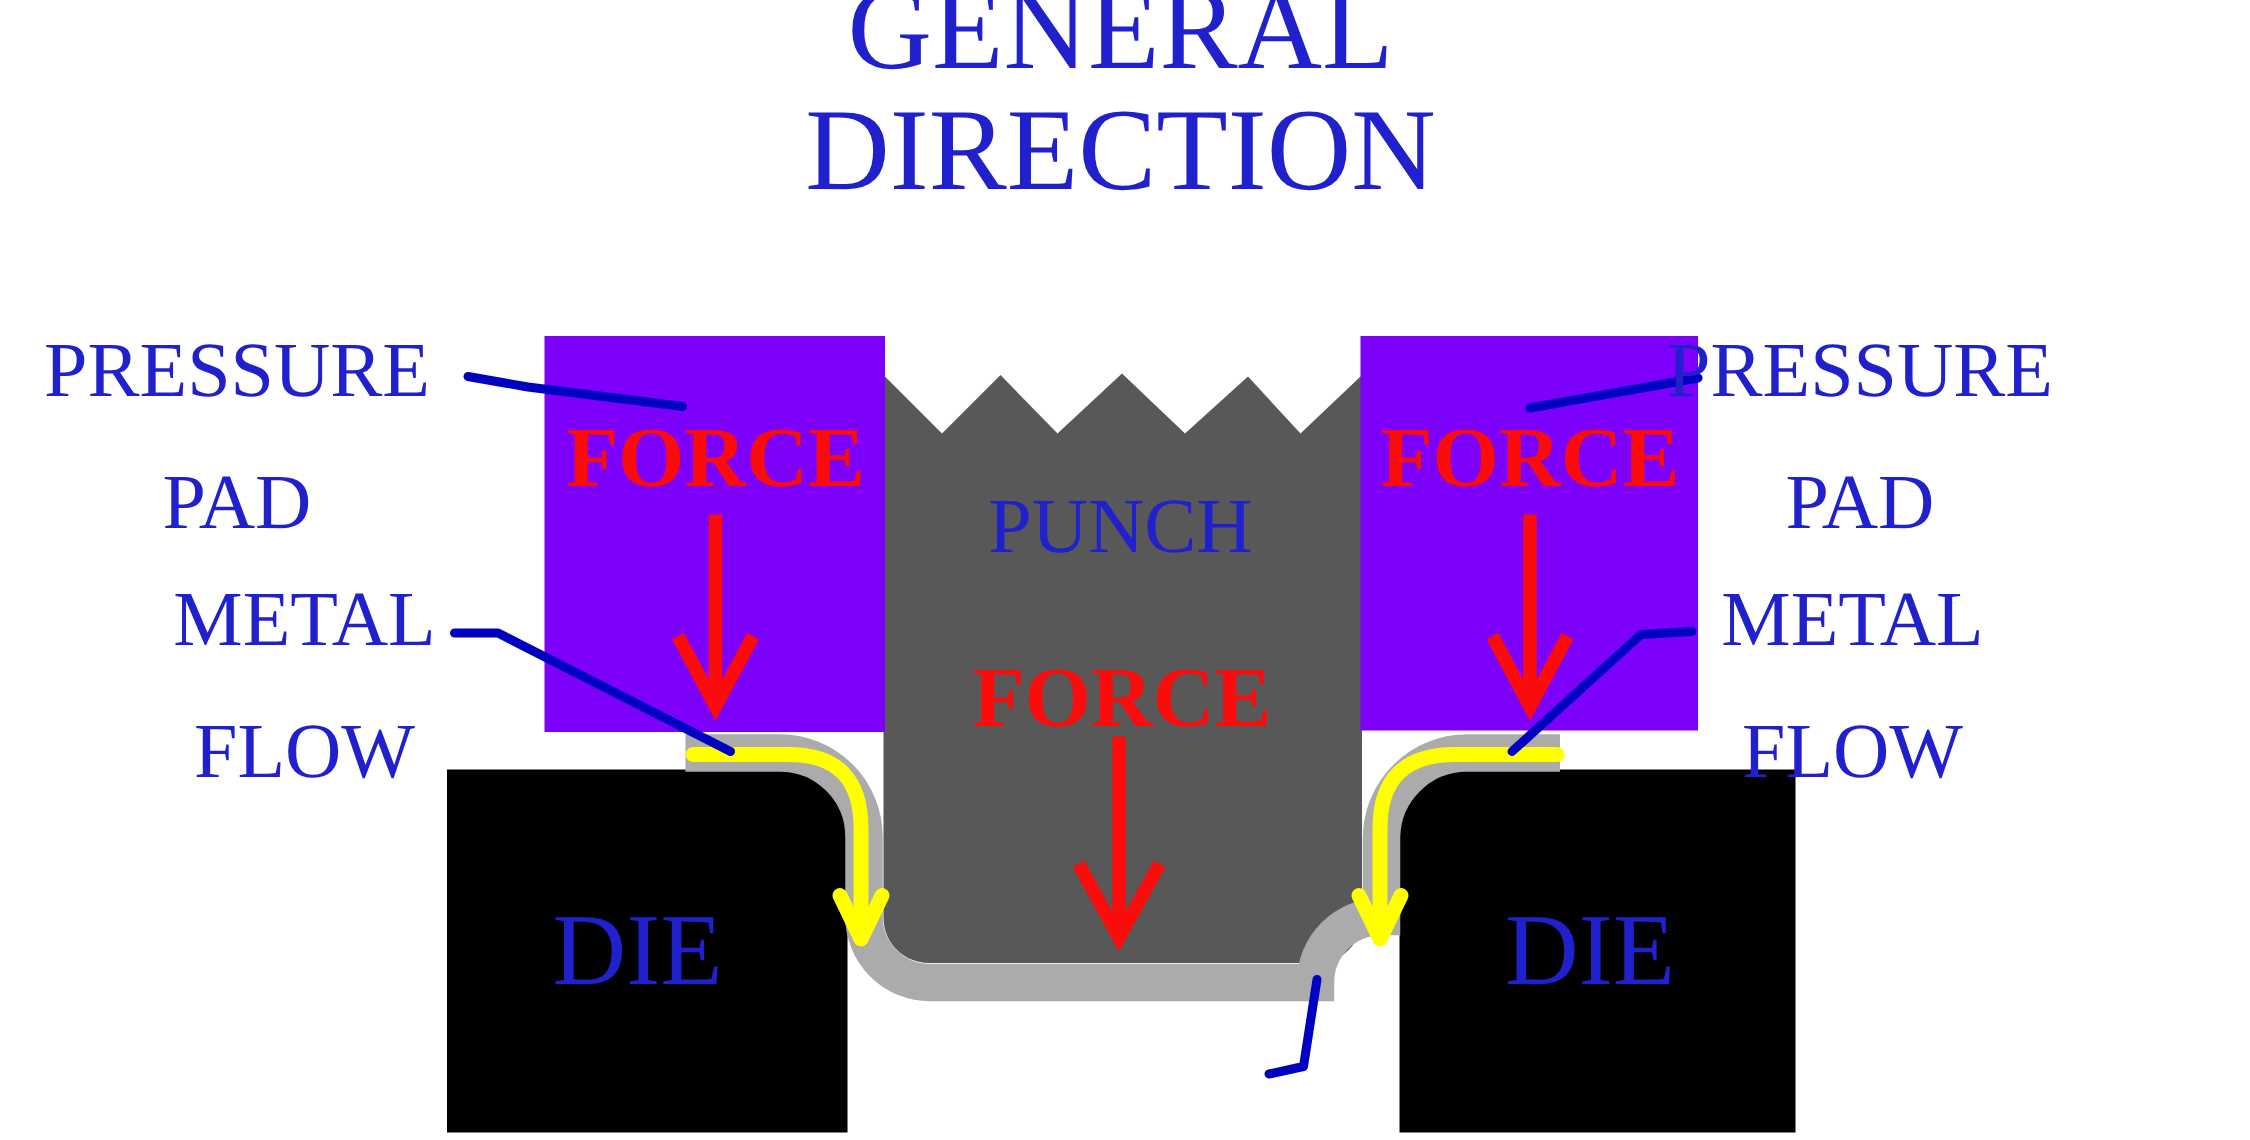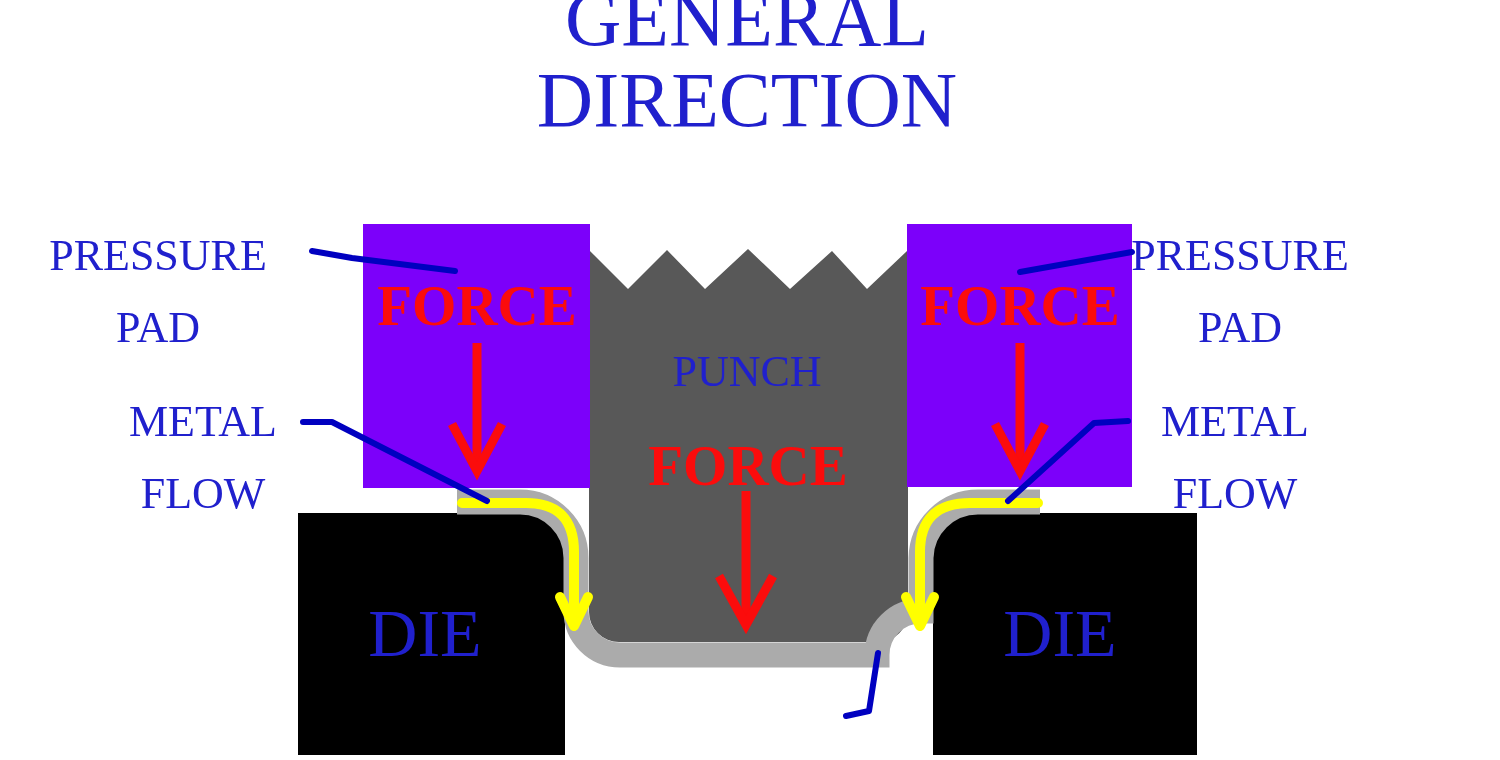--- a/index.html
+++ b/index.html
@@ -22,21 +22,21 @@
   #stage{position:absolute;left:0;top:0;width:1500px;height:724px;}
   svg{position:absolute;left:0;top:0;}
   .lbl{
     position:absolute;transform:translate(-50%,-50%);
     white-space:pre-line;text-align:center;line-height:1.2;
     color:var(--blue_text);
   }
   .blue{color:var(--blue_text);}
   .red{color:var(--red);font-weight:bold;}
   .t-title{font-size:78px;line-height:81px;}
-  .t-label{font-size:44px;line-height:72px;}
+  .t-label{font-size:52px;line-height:88px;}
   .t-force{font-size:57px;}
   .t-die{font-size:68px;}
   .pad-rect{fill:var(--purple);}
   .die-shape{fill:var(--die_black);}
   .punch-shape{fill:var(--punch_gray);}
   .work-strip{fill:none;stroke:var(--work_gray);stroke-width:25;}
   .flow-line{fill:none;stroke:var(--flow_yellow);stroke-width:10;stroke-linecap:round;stroke-linejoin:round;}
   .red-line{fill:none;stroke:var(--red);stroke-width:9;stroke-linecap:butt;stroke-linejoin:miter;}
   .ptr-line{fill:none;stroke:var(--pointer_blue);stroke-width:6;stroke-linecap:round;stroke-linejoin:round;}
 </style>
@@ -87,18 +87,18 @@
 
   <div class="lbl t-label blue" style="left:203px;top:458px;">METAL
 FLOW</div>
   <div class="lbl t-label blue" style="left:1235px;top:458px;">METAL
 FLOW</div>
 
   <div class="lbl t-force red" style="left:477px;top:306px;">FORCE</div>
   <div class="lbl t-force red" style="left:1020px;top:306px;">FORCE</div>
   <div class="lbl t-force red" style="left:748px;top:466px;">FORCE</div>
 
-  <div class="lbl t-label blue" style="left:747px;top:372px;">PUNCH</div>
+  <div class="lbl t-label blue" style="left:747px;top:352px;">PUNCH</div>
 
   <div class="lbl t-die blue" style="left:425px;top:634px;">DIE</div>
   <div class="lbl t-die blue" style="left:1060px;top:634px;">DIE</div>
 
 </div>
 
 </body></html>

